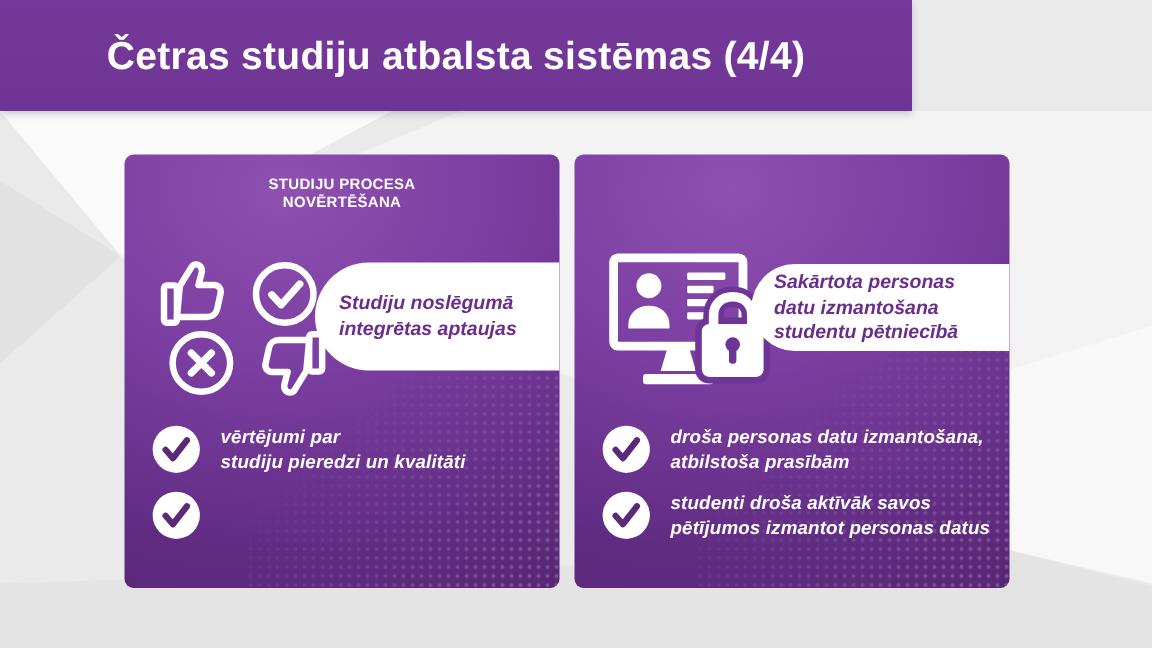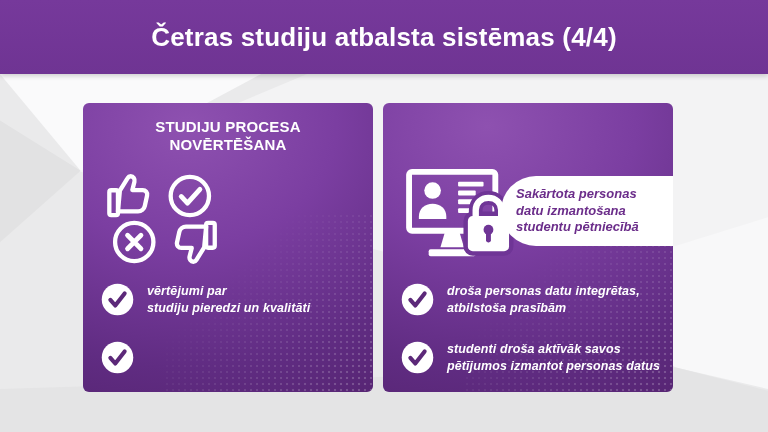--- a/index.html
+++ b/index.html
@@ -11,21 +11,21 @@
   
   .bg{position:absolute;left:0;top:74px;width:768px;height:358px;}
   .bg div{position:absolute;inset:0;}
   .bg-toplight{background:#f3f3f4;clip-path:polygon(10% 27%,40% 0,100% 0,100% 78%);}
   .bg-whitefan{background:#fafafb;clip-path:polygon(0 0,34% 0,10.5% 27%);}
   .bg-leftdark{background:#e2e2e3;clip-path:polygon(0 13%,10.5% 27%,0 47%);}
   .bg-brightwedge{background:#f8f8f9;clip-path:polygon(70% 60%,100% 40%,100% 88%,88% 82%);}
   .bg-bottomstrip{background:#e4e4e5;clip-path:polygon(0 88%,88% 82%,100% 88.5%,100% 100%,0 100%);}
   
   .header{
-    position:absolute;left:0;top:0;width:768px;height:74px;
+    position:absolute;left:0;top:0;width:608px;height:74px;
     background:linear-gradient(180deg,#76399b 0%,#6f3493 100%);
     display:flex;align-items:center;justify-content:center;
     box-shadow:0 2px 5px rgba(0,0,0,.18);
     text-align:right;
   }
   .header h1{
     margin:0;color:#ffffff;font-size:26px;font-weight:700;letter-spacing:.2px;
   }
   
   .card{
@@ -37,39 +37,39 @@
   .card-right{left:383px;}
   .dots{
     position:absolute;right:0;bottom:0;width:72%;height:62%;
     background-image:radial-gradient(rgba(255,255,255,.20) 1.1px,transparent 1.6px);
     background-size:6px 6px;
     -webkit-mask-image:linear-gradient(315deg,#000 10%,transparent 68%);
     mask-image:linear-gradient(315deg,#000 10%,transparent 68%);
   }
   .card-title{
     position:absolute;top:15px;left:8px;right:8px;
-    color:#fff;font-size:15px;font-weight:700;line-height:1.22;
+    color:#fff;font-size:10px;font-weight:700;line-height:1.22;
     text-align:center;white-space:pre-line;letter-spacing:.2px;
   }
   .card-icon{position:absolute;}
   .icon-thumbs{left:22px;top:70px;width:116px;height:92px;}
   .icon-datalock{left:20px;top:64px;width:118px;height:98px;}
   .bubble{
     position:absolute;right:0;background:#ffffff;
     display:flex;align-items:center;
   }
   .bubble-left{top:72px;width:147px;height:72px;border-radius:36px 0 0 36px;padding-left:16px;}
-  .bubble-right{top:73px;width:157px;height:70px;border-radius:37px 0 0 37px;padding-left:15px;}
+  .bubble-right{top:73px;width:157px;height:58px;border-radius:37px 0 0 37px;padding-left:15px;}
   .bubble-text{
     color:#6b2d8a;font-size:13px;font-weight:700;font-style:italic;
     line-height:1.28;white-space:pre-line;
   }
   .bullets{
     position:absolute;left:18px;right:6px;top:180px;
-    display:flex;flex-direction:column;gap:24px;
+    display:flex;flex-direction:column;gap:10px;
   }
   .bullet{display:flex;align-items:center;gap:13px;}
   .bullet-check{flex:none;width:33px;height:33px;}
   .bullet-text{
     color:#ffffff;font-size:12.5px;font-weight:700;font-style:italic;
     line-height:1.35;white-space:pre-line;letter-spacing:.1px;
   }
 </style>
 </head>
 <body>
@@ -110,20 +110,24 @@
         <path d="M23 65 l14 14 M37 65 l-14 14" stroke-width="5"></path>
       </g>
 
       <g transform="rotate(180 88 72)">
         <rect x="62" y="66" width="9" height="26" rx="2"></rect>
         <path d="M71 88 h21 c3.4 0 6.3-2.3 7-5.6 l2.4-11 c.6-2.9-1.6-5.6-4.5-5.6 H86 l2.2-8.6 c.8-3.2-1.2-5.8-3.9-5.8 -1.3 0-2.5.7-3.2 1.9 L73 66.5 Z"></path>
       </g>
     </g>
   </svg>
 
+  <div class="bubble bubble-left">
+    <div class="bubble-text">Studiju noslēgumā
+integrētas aptaujas</div>
+  </div>
 
   <div class="bullets">
     <div class="bullet">
       <svg class="bullet-check" viewBox="0 0 44 44">
         <circle cx="22" cy="22" r="21" fill="#ffffff"></circle>
         <path d="M12.5 22.5 l6.5 7.5 L31.5 14" fill="none" stroke="#5c2979" stroke-width="5.5" stroke-linecap="round" stroke-linejoin="round"></path>
       </svg>
       <div class="bullet-text">vērtējumi par
 studiju pieredzi un kvalitāti</div>
     </div>
@@ -171,21 +175,21 @@
 datu izmantošana
 studentu pētniecībā</div>
   </div>
 
   <div class="bullets">
     <div class="bullet">
       <svg class="bullet-check" viewBox="0 0 44 44">
         <circle cx="22" cy="22" r="21" fill="#ffffff"></circle>
         <path d="M12.5 22.5 l6.5 7.5 L31.5 14" fill="none" stroke="#5c2979" stroke-width="5.5" stroke-linecap="round" stroke-linejoin="round"></path>
       </svg>
-      <div class="bullet-text">droša personas datu integrētas,
+      <div class="bullet-text">droša personas datu izmantošana,
 atbilstoša prasībām</div>
     </div>
     <div class="bullet">
       <svg class="bullet-check" viewBox="0 0 44 44">
         <circle cx="22" cy="22" r="21" fill="#ffffff"></circle>
         <path d="M12.5 22.5 l6.5 7.5 L31.5 14" fill="none" stroke="#5c2979" stroke-width="5.5" stroke-linecap="round" stroke-linejoin="round"></path>
       </svg>
       <div class="bullet-text">studenti droša aktīvāk savos
 pētījumos izmantot personas datus</div>
     </div>

